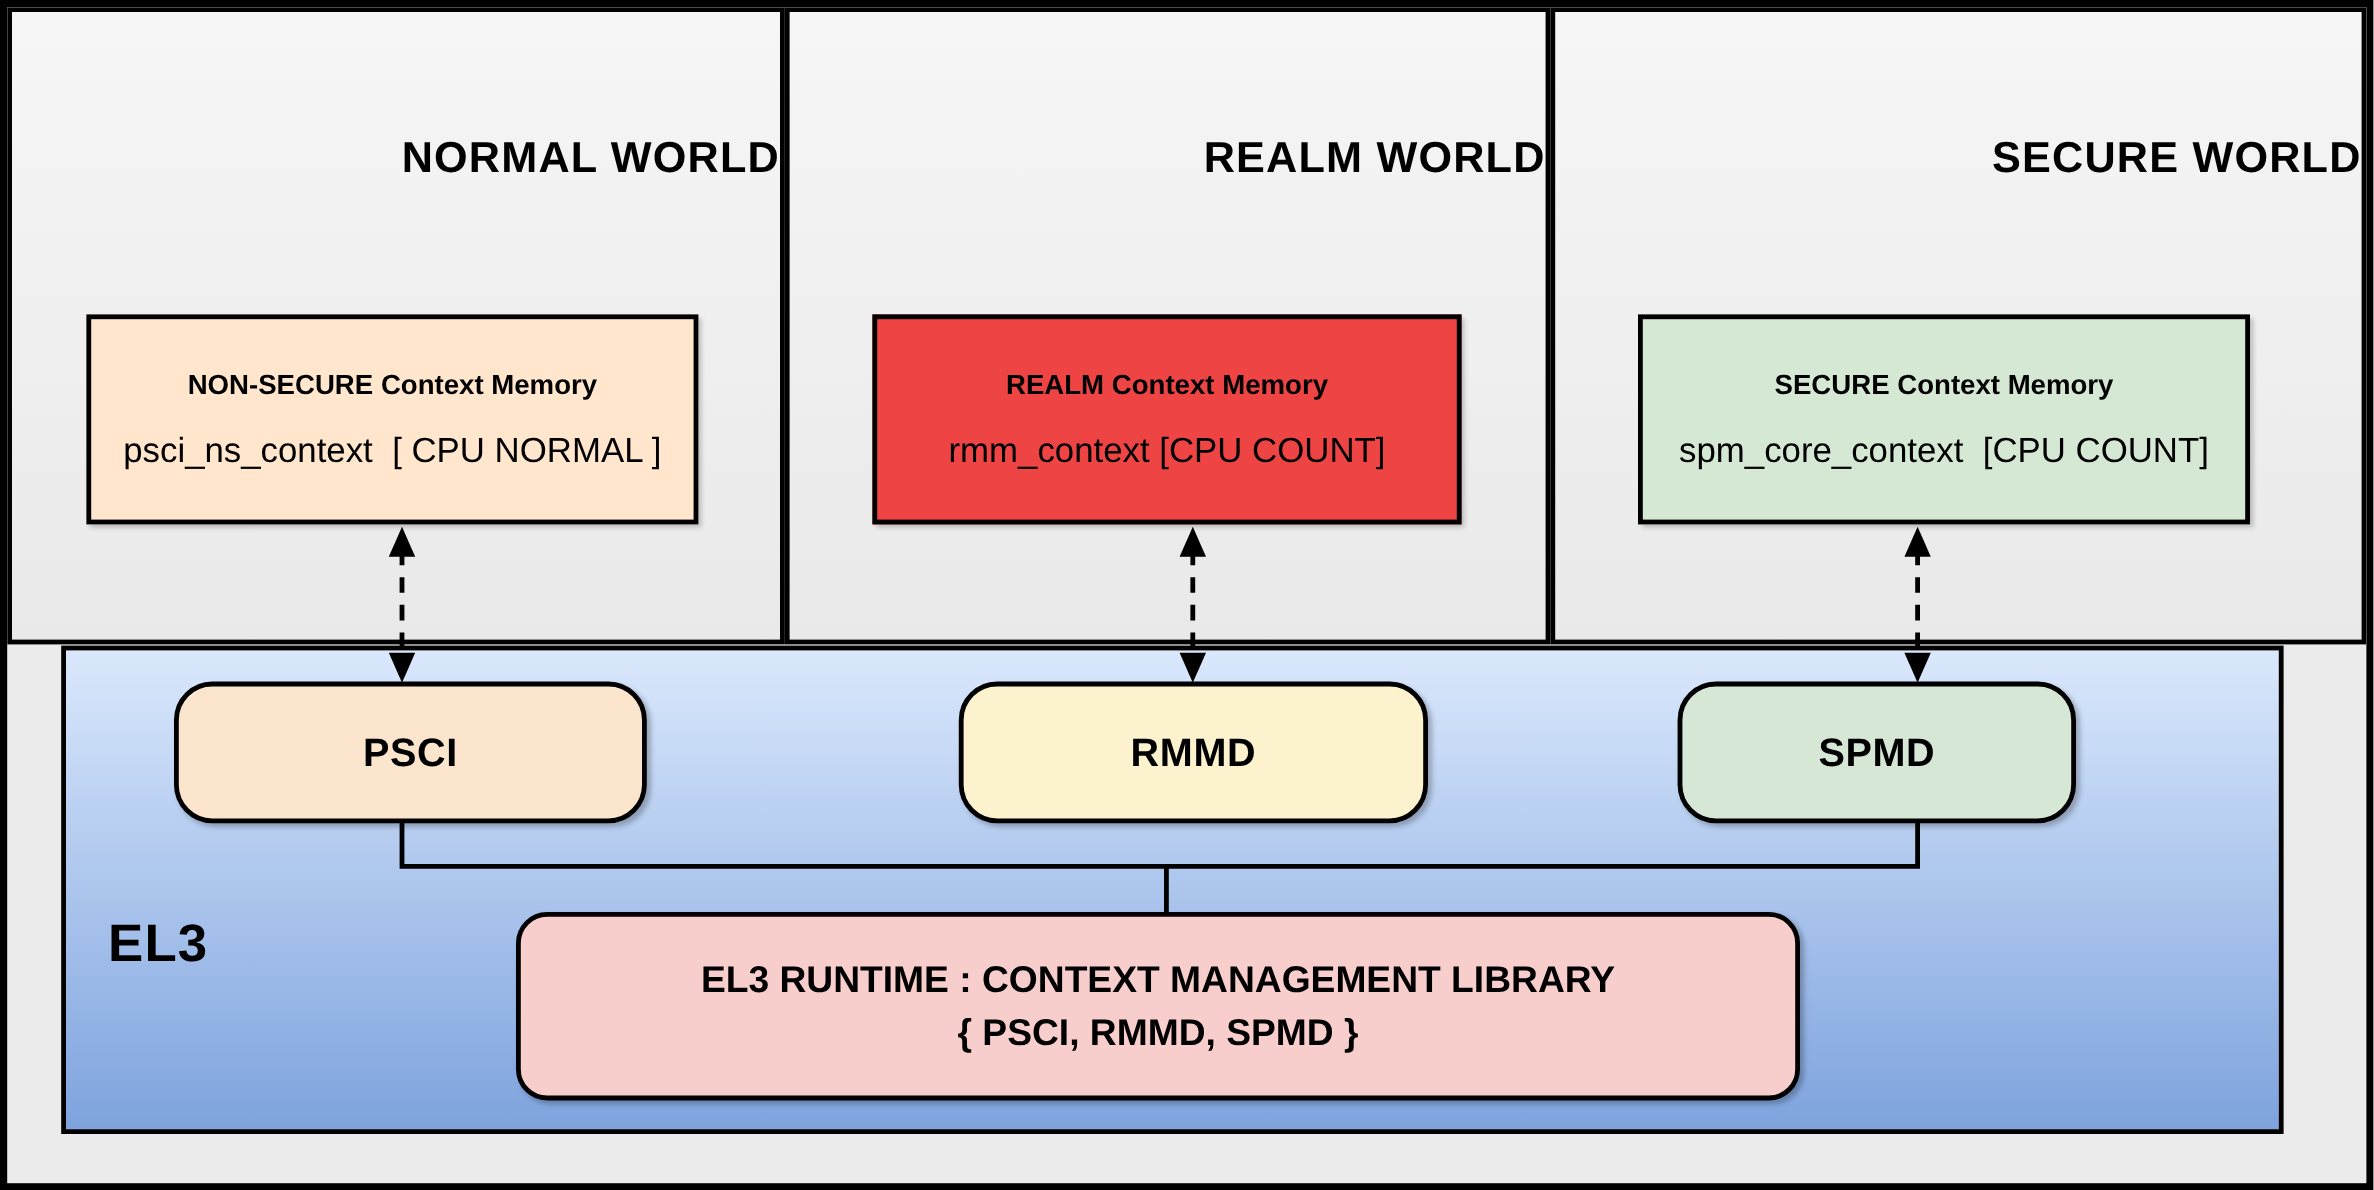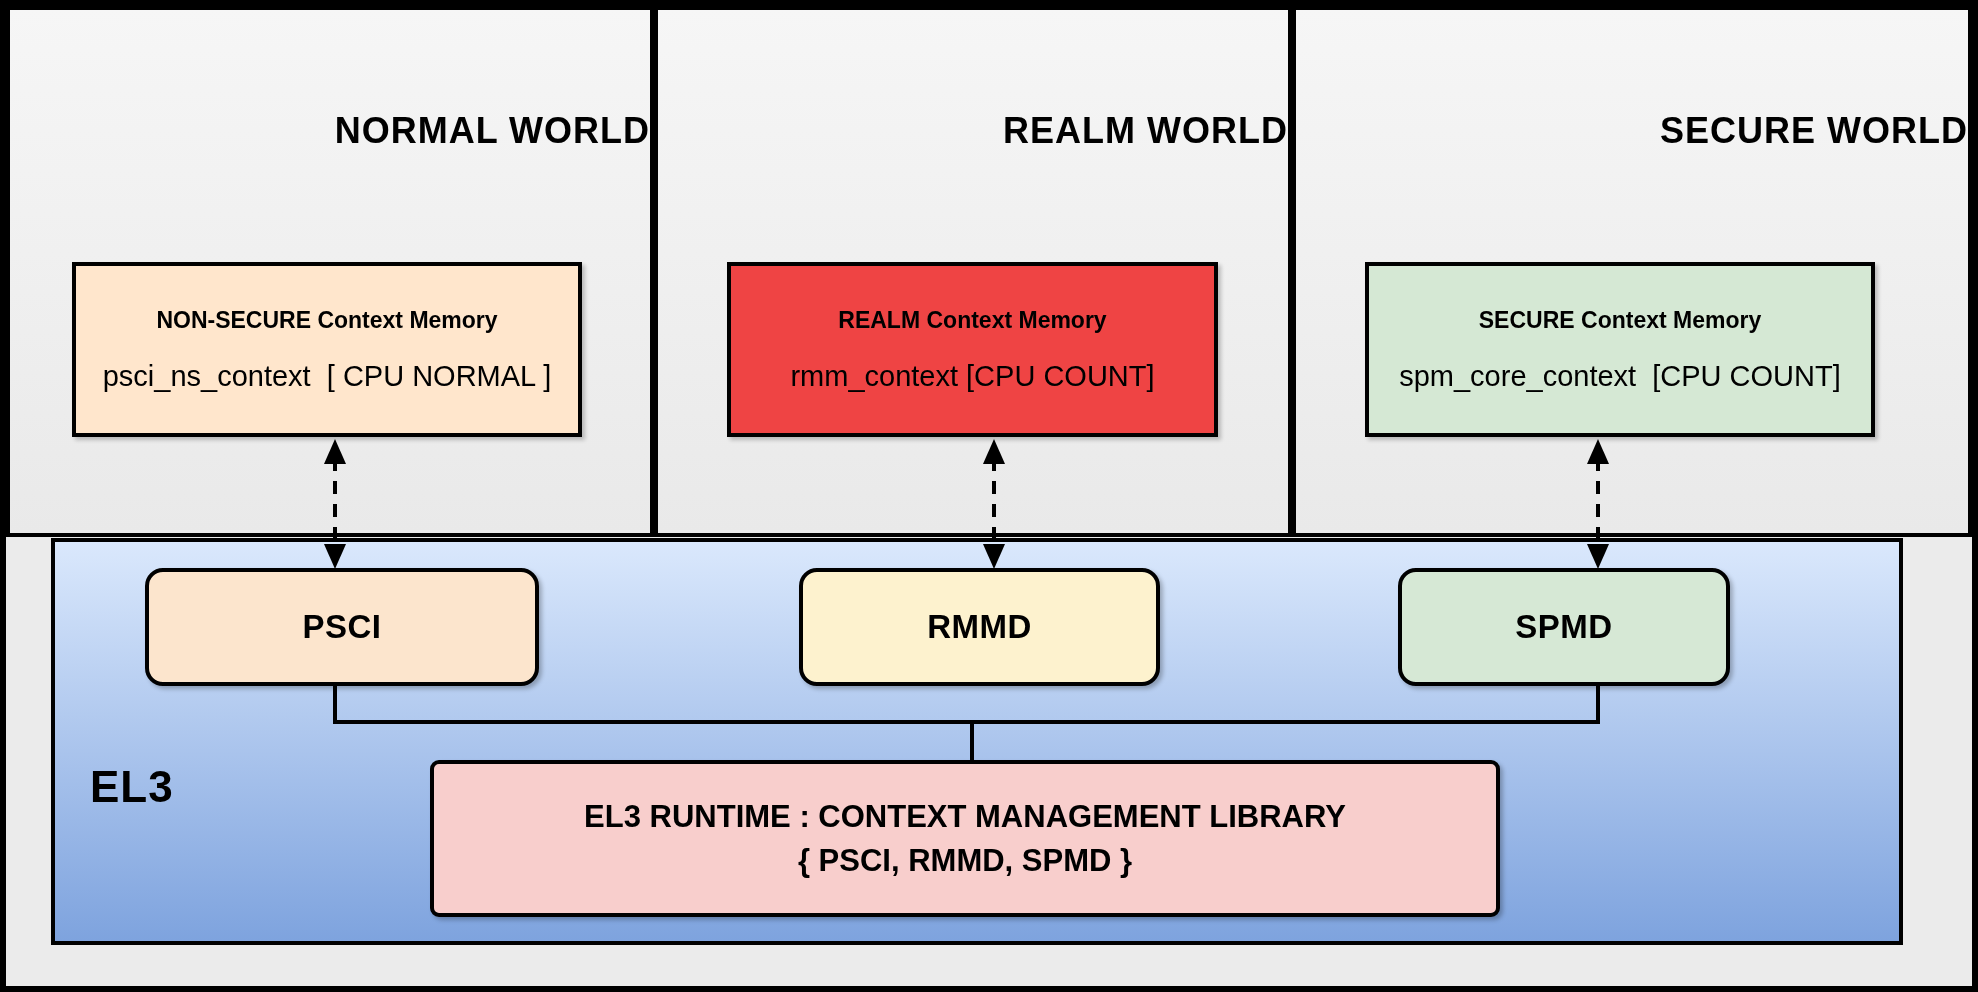--- a/index.html
+++ b/index.html
@@ -79,43 +79,43 @@
     font-weight: bold;
     letter-spacing: 1px;
   }
 
   
   .dispatcher-node {
     position: absolute;
     top: 562px;
     height: 118px;
     border: 4px solid #000000;
-    border-radius: 18px;
+    border-radius: 32px;
     box-shadow: 3px 3px 4px rgba(0,0,0,0.25);
     display: flex;
     align-items: center;
     justify-content: center;
     font-size: 33px;
     font-weight: bold;
     letter-spacing: 0.5px;
   }
   .node-psci { left: 139px;  width: 394px; background: #FCE5CD; }
-  .node-rmmd { left: 793px;  width: 361px; background: #FDF2CE; }
+  .node-rmmd { left: 793px;  width: 391px; background: #FDF2CE; }
   .node-spmd { left: 1392px; width: 332px; background: #D6E8D5; }
 
   
   .runtime-box {
     position: absolute;
     left: 424px;
     top: 754px;
     width: 1070px;
     height: 157px;
     background: #F8CECC;
     border: 4px solid #000000;
-    border-radius: 9px;
+    border-radius: 26px;
     box-shadow: 3px 3px 4px rgba(0,0,0,0.25);
     display: flex;
     flex-direction: column;
     align-items: center;
     justify-content: center;
     text-align: center;
   }
   .runtime-line {
     font-size: 31px;
     font-weight: bold;

